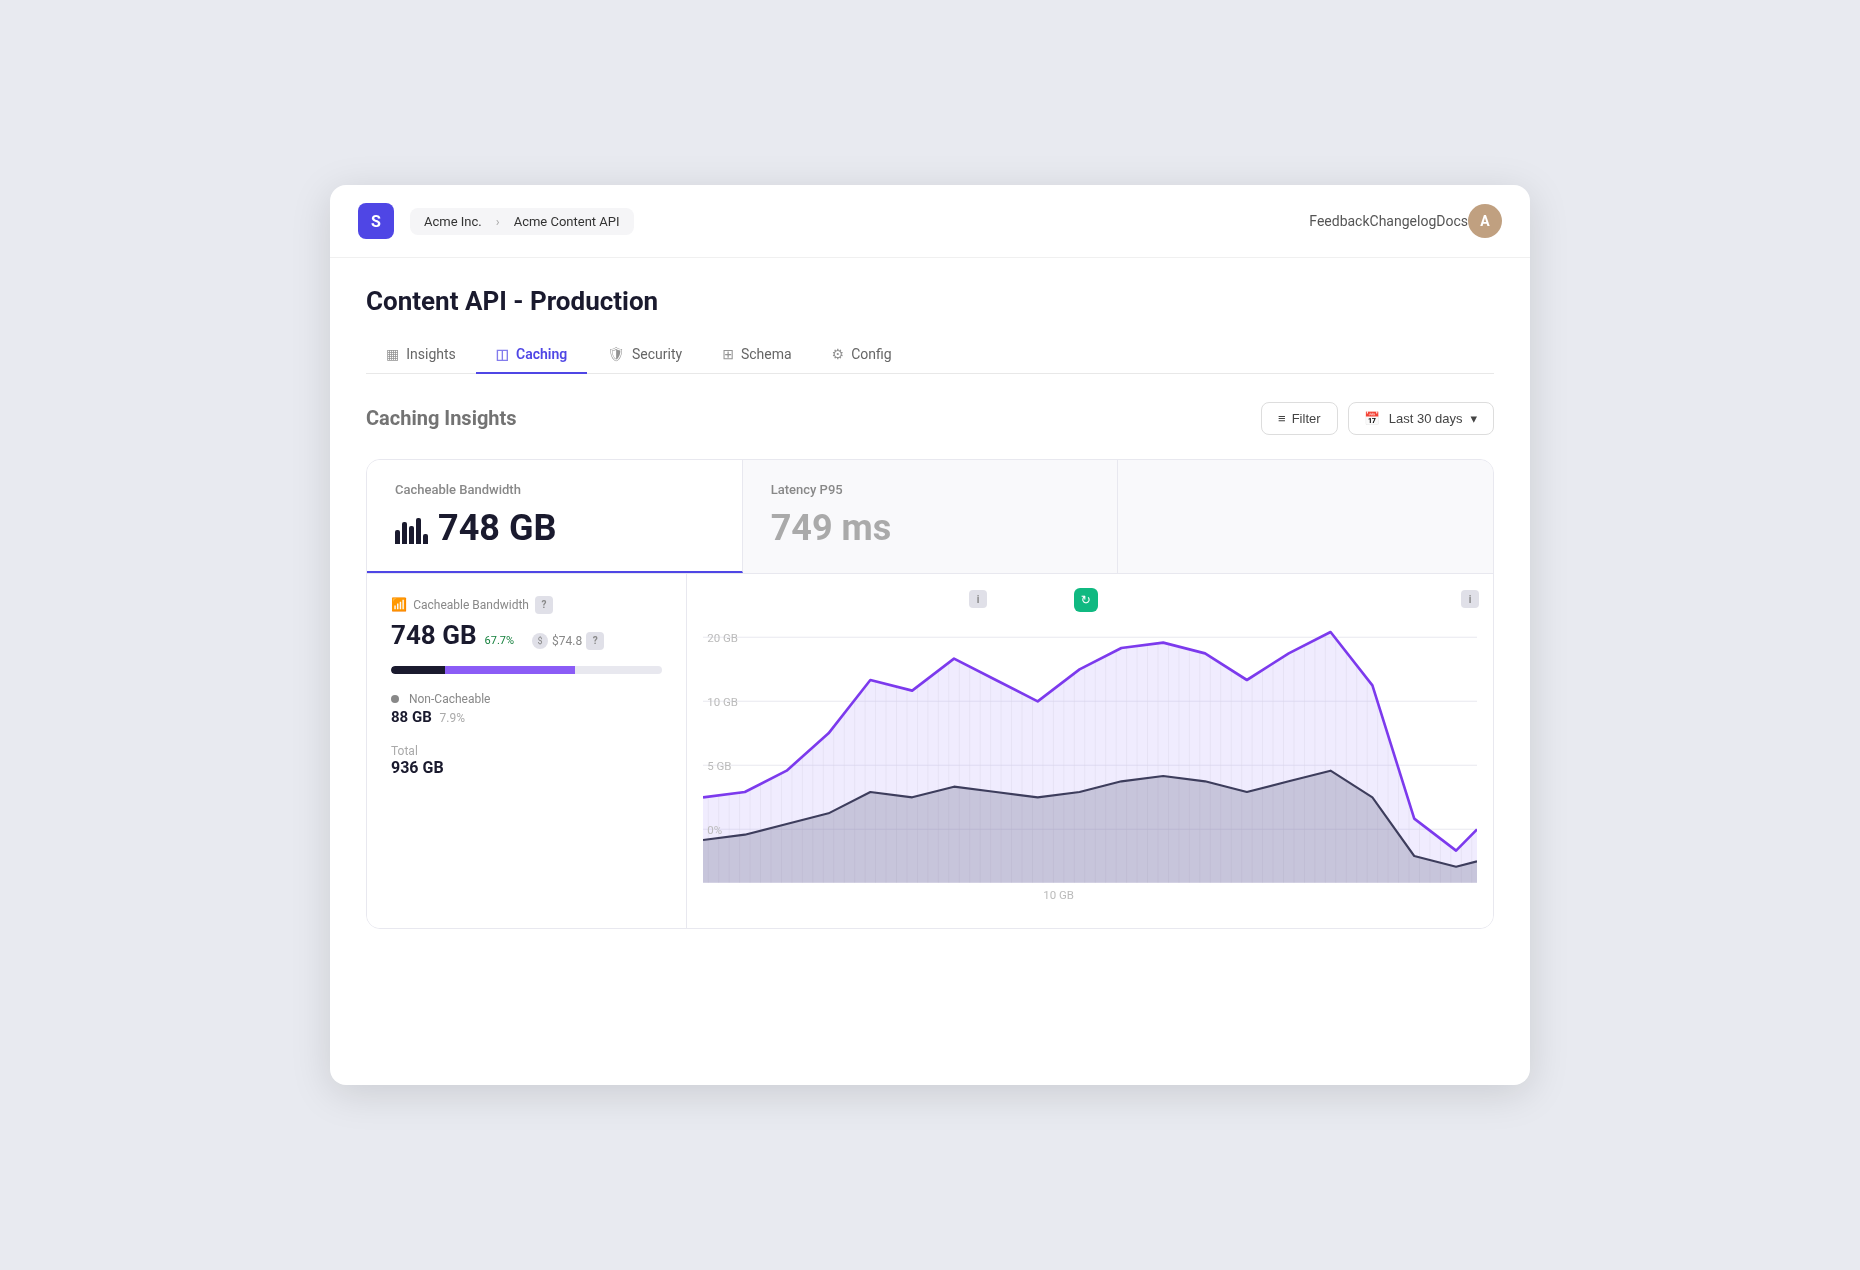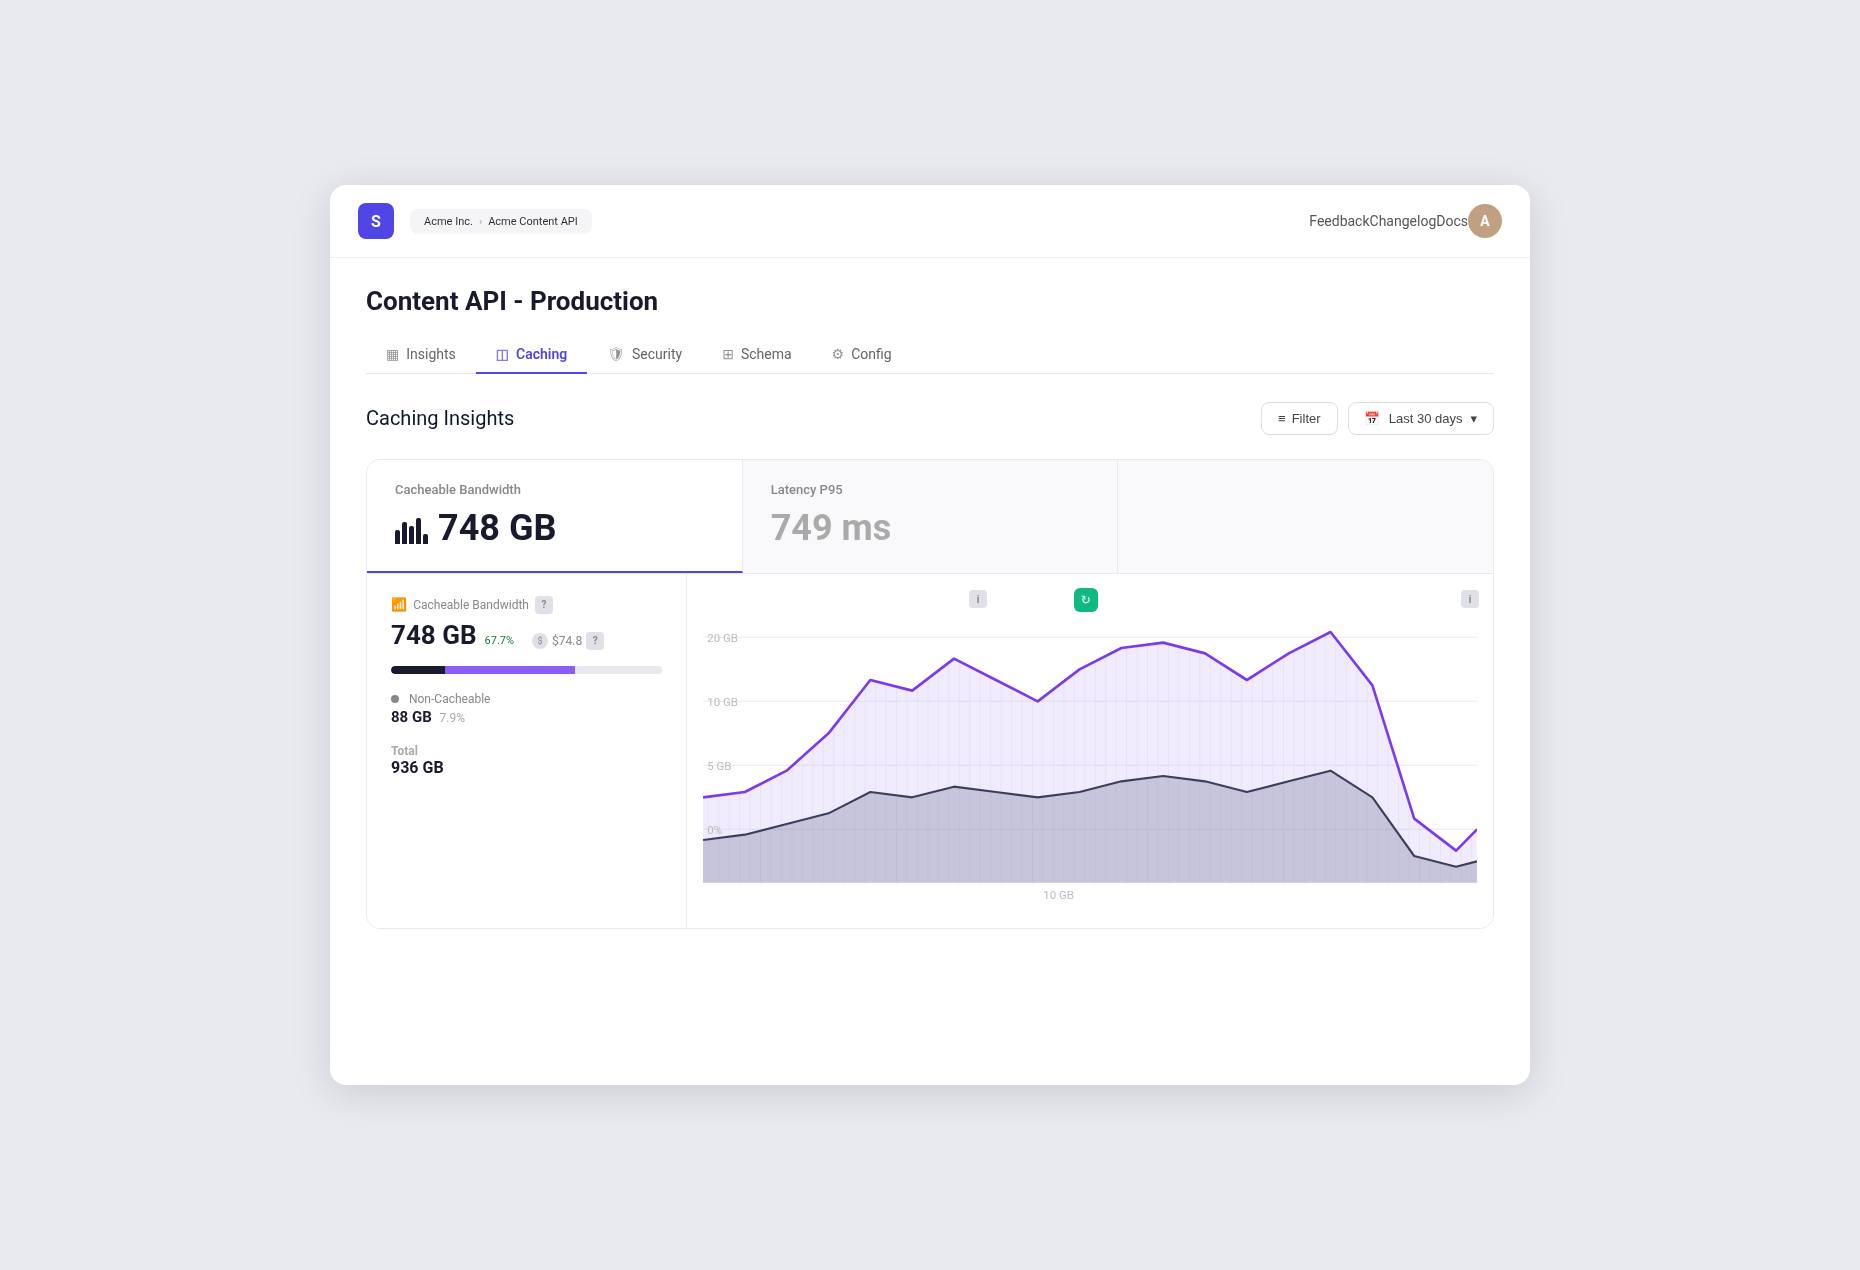--- a/index.html
+++ b/index.html
@@ -39,25 +39,25 @@
       align-items: center;
       justify-content: center;
       color: white;
       font-weight: bold;
       font-size: 16px;
       flex-shrink: 0;
     }
     .breadcrumb {
       display: flex;
       align-items: center;
-      gap: 6px;
+      gap: 14px;
       background: #f5f5f7;
       border-radius: 8px;
       padding: 6px 14px;
-      font-size: 11px;
+      font-size: 13px;
       color: #333;
     }
     .breadcrumb-sep { color: #aaa; }
     .nav-links {
       margin-left: auto;
       display: flex;
       align-items: center;
     }
     .nav-link {
       font-size: 14px;
@@ -118,22 +118,22 @@
     }
     
     .section-header {
       display: flex;
       align-items: center;
       justify-content: space-between;
       margin-bottom: 24px;
     }
     .section-title {
       font-size: 20px;
-      font-weight: 400;
-      color: #0f172a;
+      font-weight: 700;
+      color: #737373;
     }
     .header-actions {
       display: flex;
       align-items: center;
       gap: 10px;
     }
     .btn-filter {
       display: flex;
       align-items: center;
       gap: 6px;
@@ -292,21 +292,20 @@
     .legend-val .legend-sub {
       font-size: 12px;
       color: #aaa;
       font-weight: 400;
       margin-left: 4px;
     }
     .legend-total-label {
       font-size: 12px;
       color: #aaa;
       margin-top: 18px;
-      font-weight: bold;
     }
     .legend-total-val {
       font-size: 16px;
       font-weight: 700;
       color: #1a1a2e;
     }
     
     .chart-canvas {
       flex: 1;
       position: relative;

